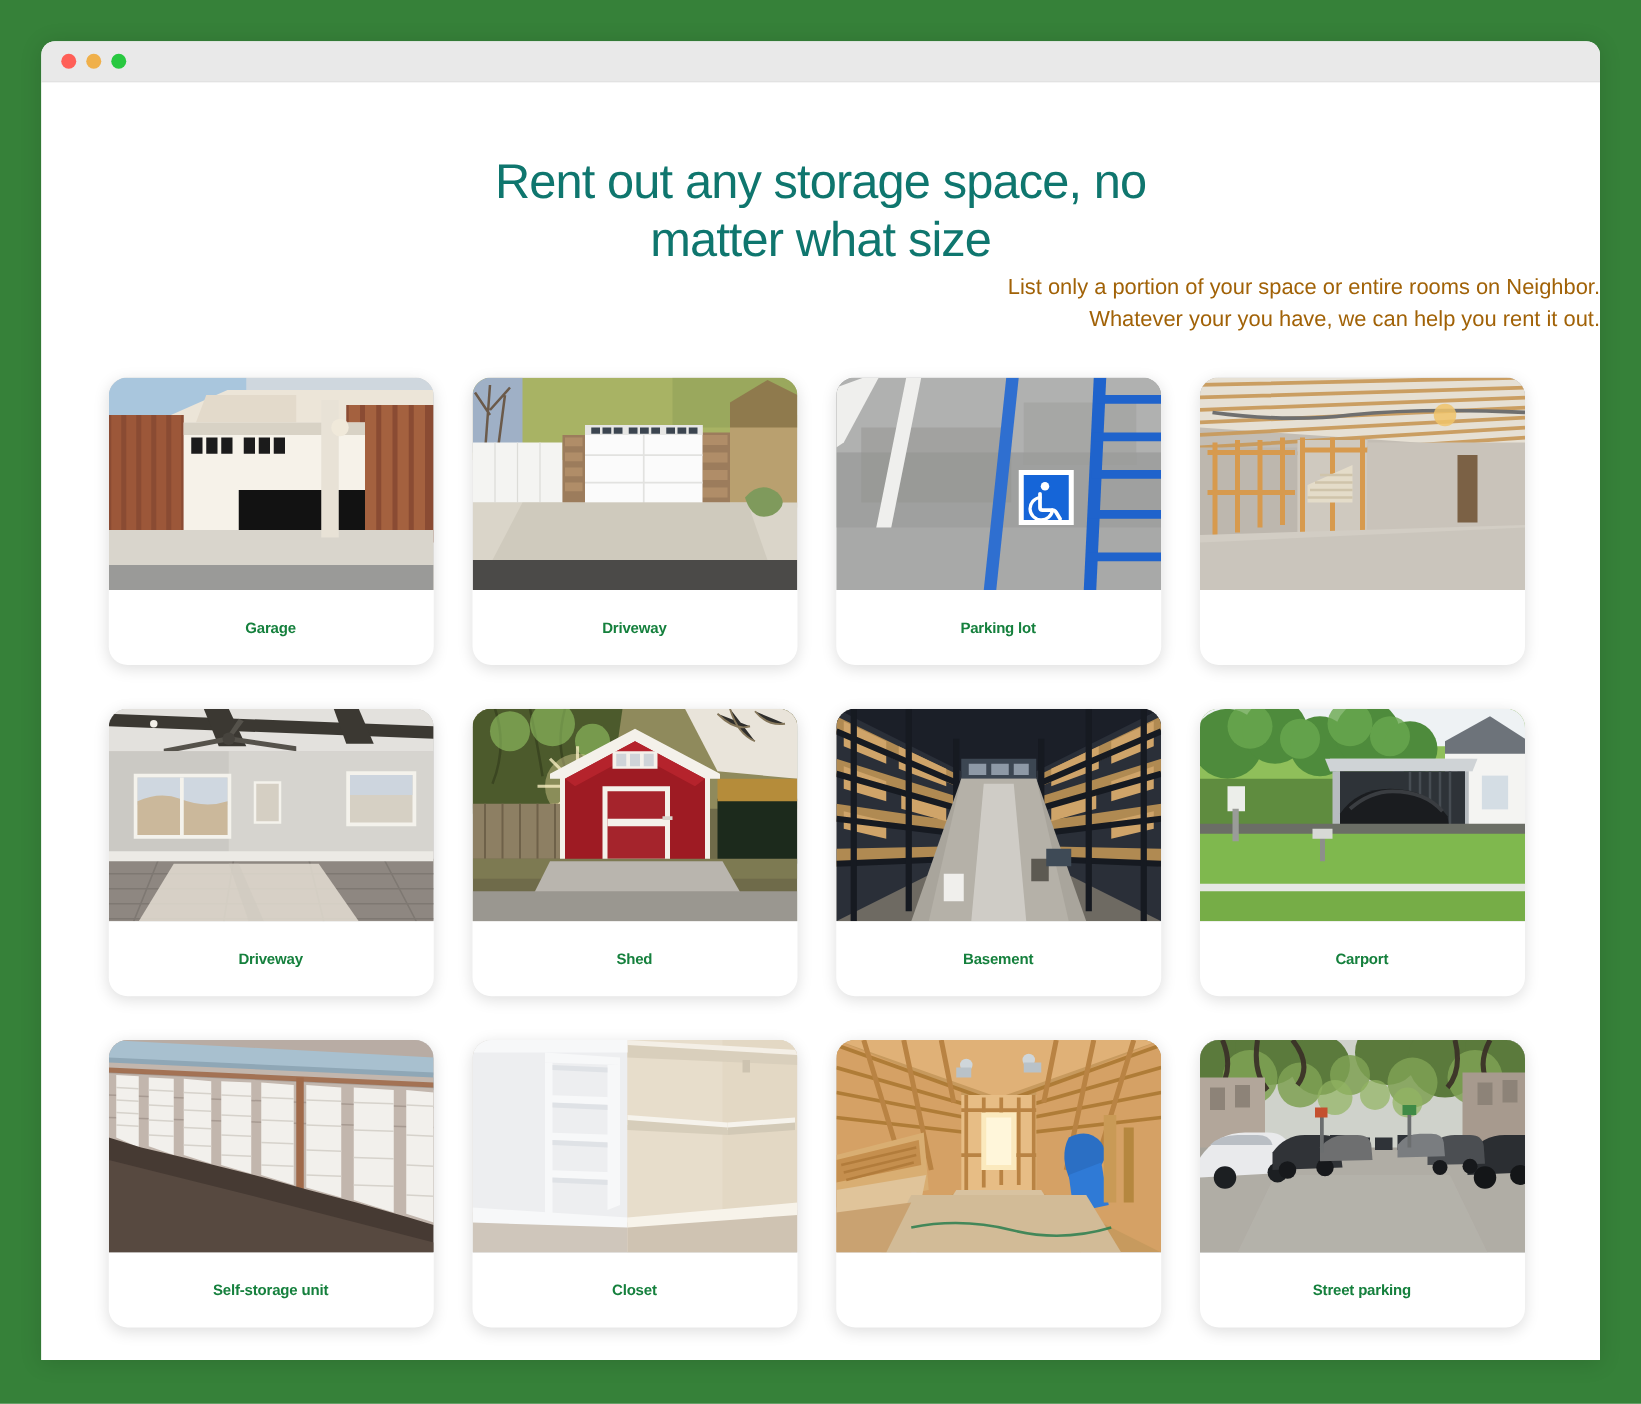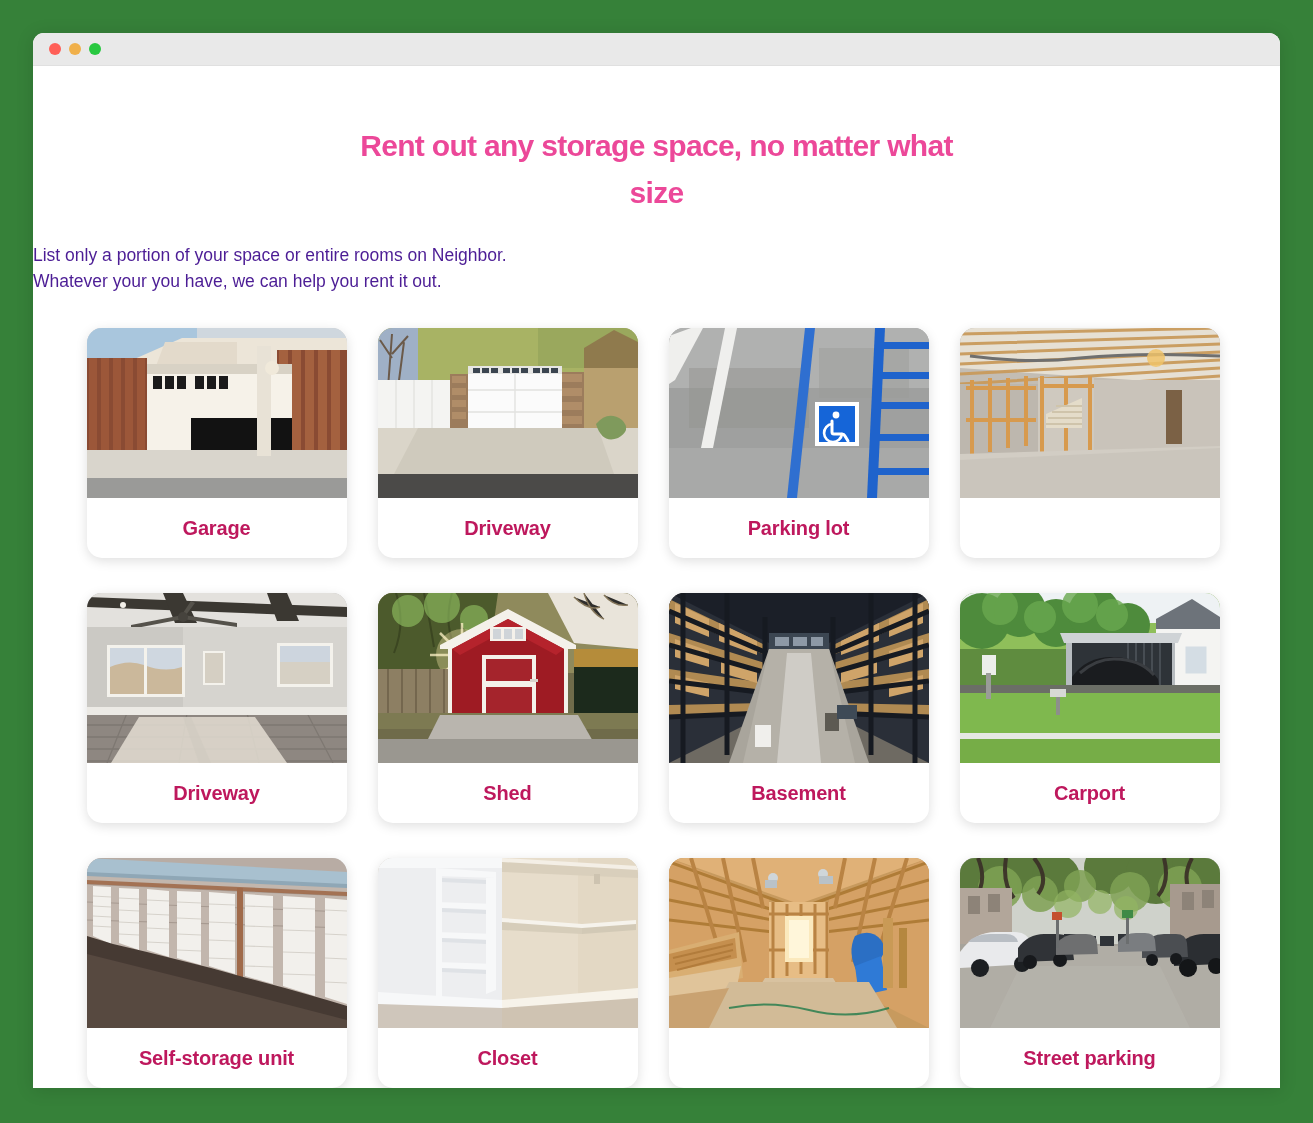--- a/index.html
+++ b/index.html
@@ -45,36 +45,35 @@
   .dot.green  { background: #28c840; }
 
   
   .page {
     height: 1022px;
     background: #ffffff;
     padding-top: 56px;
   }
 
   .headline {
-    font-size: 30px;
+    font-size: 39px;
     line-height: 47px;
-    font-weight: 700;
-    color: #ec4899;
+    font-weight: 400;
+    color: #0f766e;
     text-align: center;
     letter-spacing: -0.7px;
     max-width: 620px;
     margin: 0 auto;
   }
 
   .subtitle {
-    margin-top: 26px;
     font-size: 17.5px;
     line-height: 26px;
-    color: #4c1d95;
-    text-align: left;
+    color: #a16207;
+    text-align: right;
   }
   .subtitle span { display: block; }
 
   
   .grid {
     margin: 34px auto 0;
     width: 1140px;
     display: grid;
     grid-template-columns: repeat(4, 260px);
     column-gap: 31px;
@@ -100,23 +99,23 @@
     overflow: hidden;
     background: #c9c9c9;
   }
   .card-thumb svg { display: block; width: 100%; height: 100%; }
 
   .card-label {
     flex: 1;
     display: flex;
     align-items: center;
     justify-content: center;
-    font-size: 20px;
+    font-size: 12px;
     font-weight: 700;
-    color: #be185d;
+    color: #15803d;
     letter-spacing: -0.15px;
   }
 </style>
 </head>
 <body>
 
 <div class="browser-window">
 
   <div class="title-bar">
     <div class="traffic-lights">

